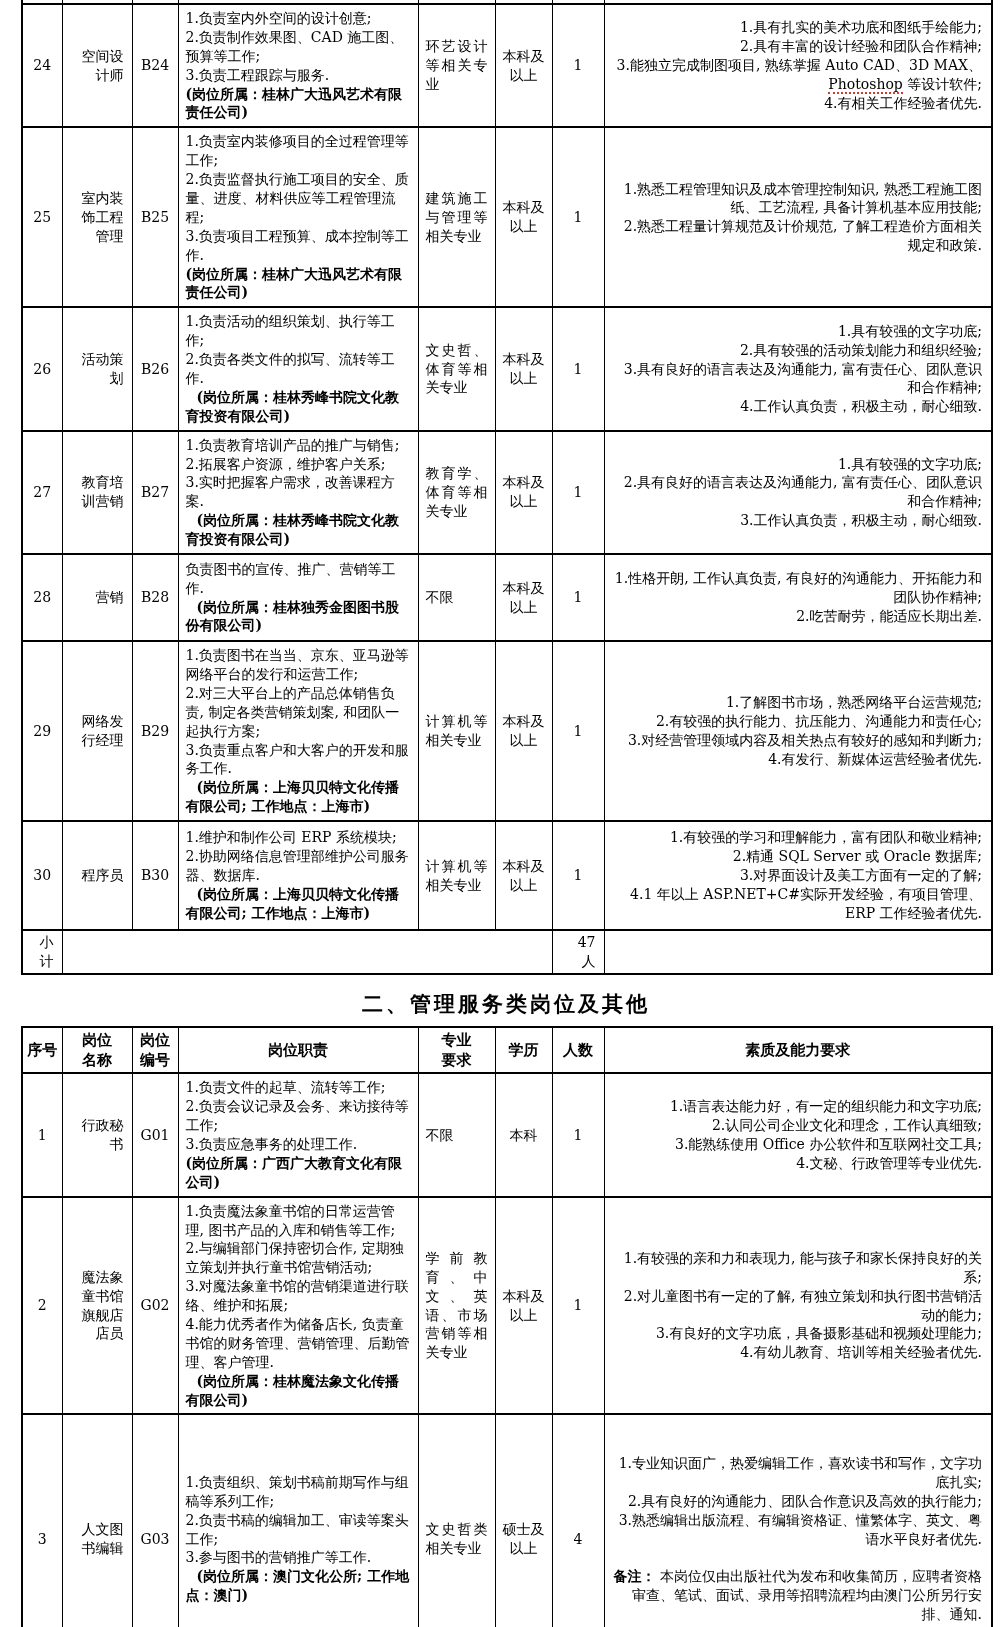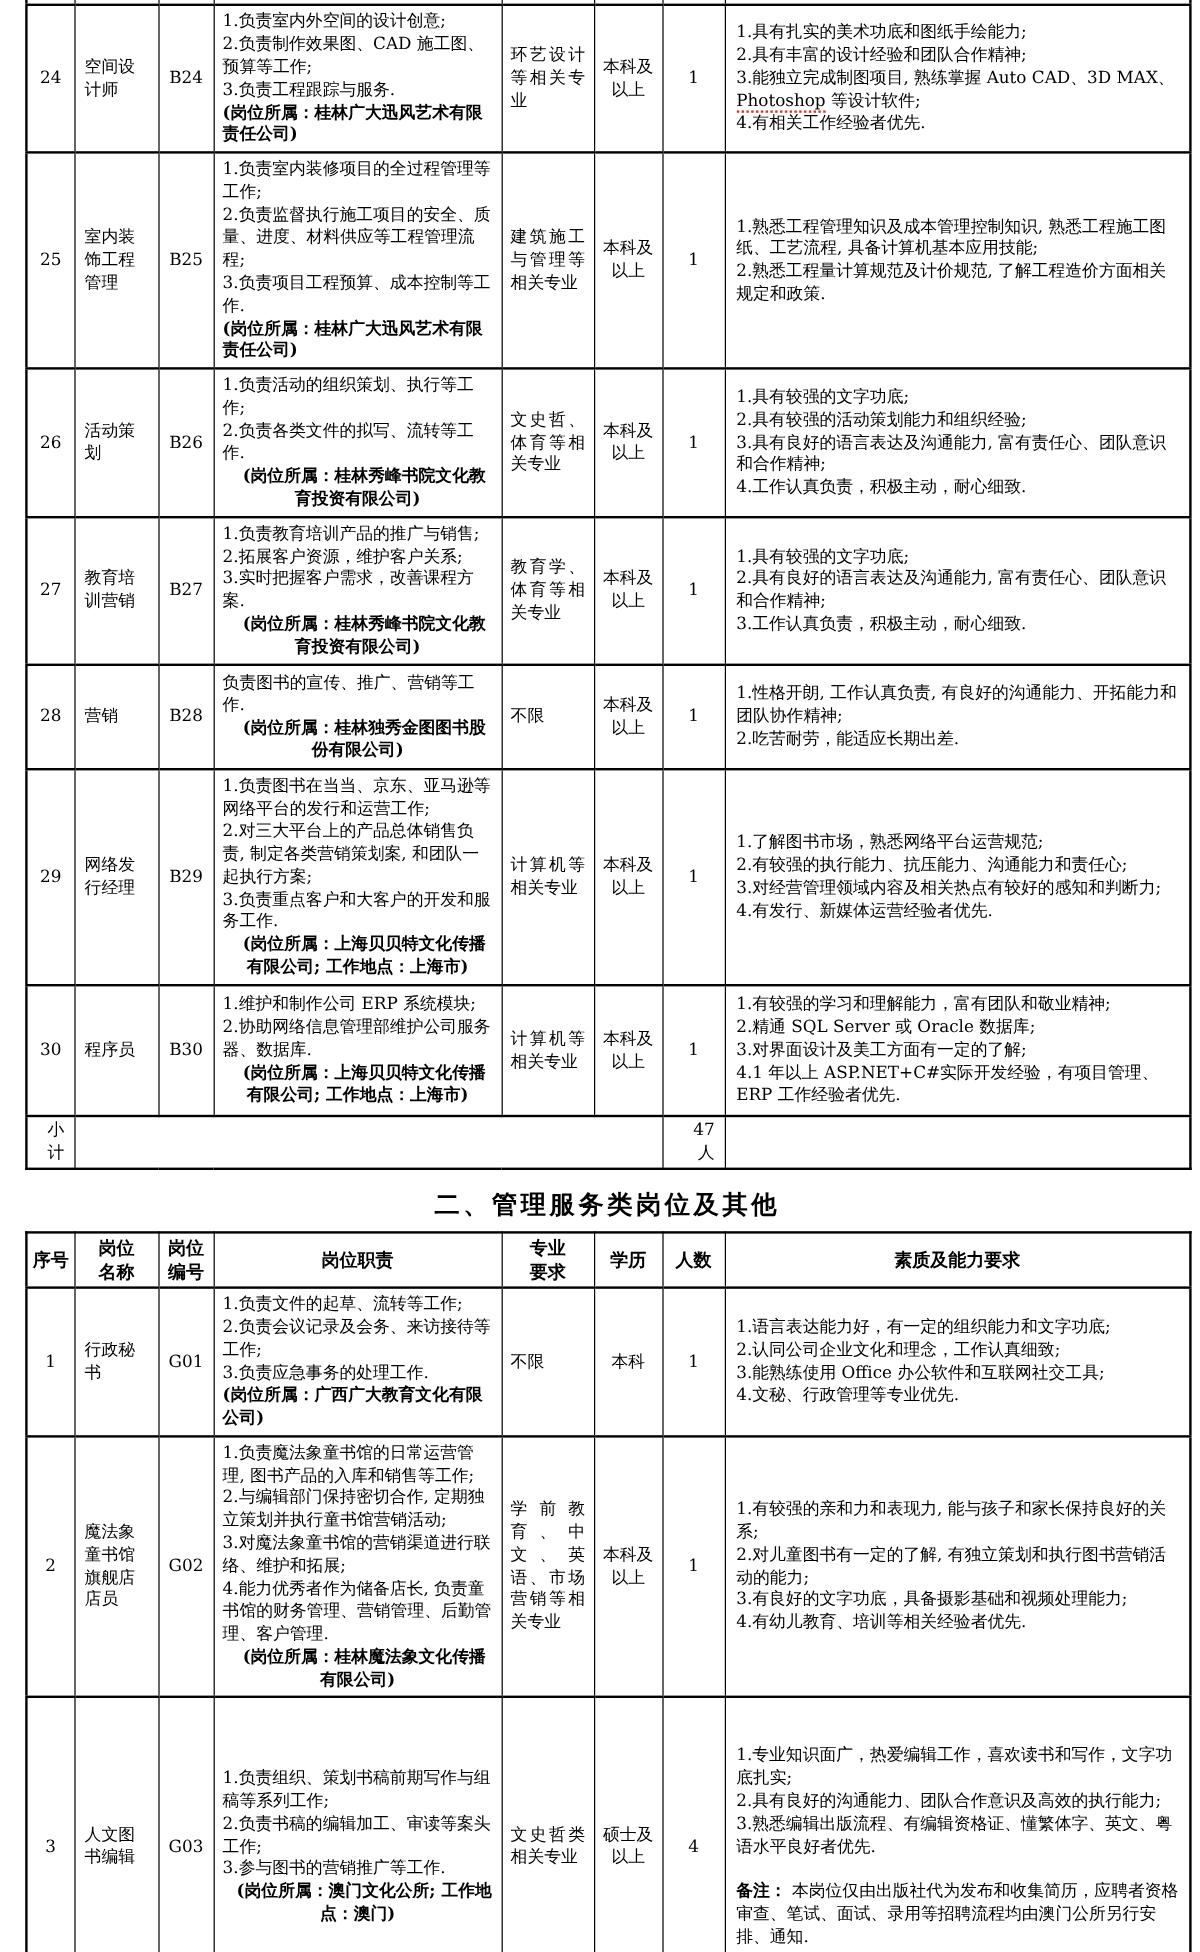--- a/index.html
+++ b/index.html
@@ -32,27 +32,27 @@
 
   th {
     font-weight: bold;
     font-size: 15px;
     text-align: center;
     white-space: pre-line;
     height: 38px;
     padding: 2px 2px;
   }
   td.c { text-align: center; }
-  td.name { padding: 0 8px; text-align: left; margin-left: 21px; }
+  td.name { padding: 0 8px; text-align: right; margin-left: 21px; }
   td.duties { text-align: left; padding: 4px 7px; }
   td.duties .dt { white-space: pre-line; }
   td.duties .affil { font-weight: bold; white-space: pre-line; }
-  td.duties .affil.indent { text-indent: 11px; text-align: center; }
+  td.duties .affil.indent { text-indent: 11px; }
   td.major { text-align: left; padding: 3px 7px; text-align: justify; }
-  td.req { text-align: left; padding: 4px 9px; white-space: pre-line; margin-top: 36px; }
+  td.req { text-align: right; padding: 4px 9px; white-space: pre-line; margin-top: 36px; }
   td.req .note { margin-top: 18px; white-space: pre-line; }
   td.req .note b { font-weight: bold; }
   .spell { border-bottom: 2px dotted #d23a2a; }
 
   tr.subtotal > td { border-top-width: 2px; height: 30px; padding: 2px 8px; }
   tr.subtotal td.lbl { text-align: right; padding-left: 10px; }
   tr.subtotal td.val { text-align: right; padding-left: 8px; }
 
   .section-title {
     width: 970px; margin: 16px 0 9px 21px;

